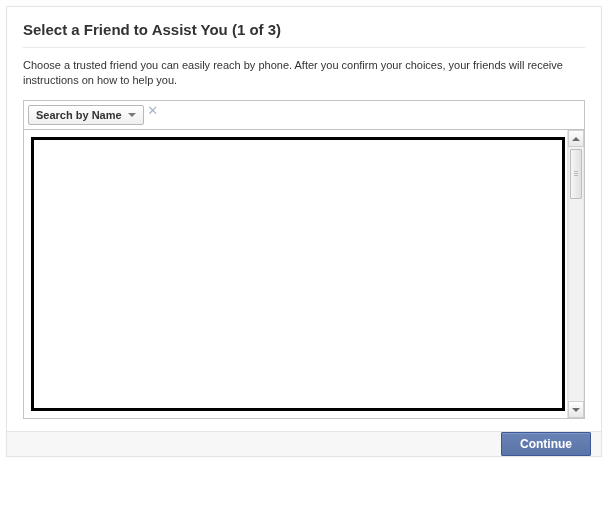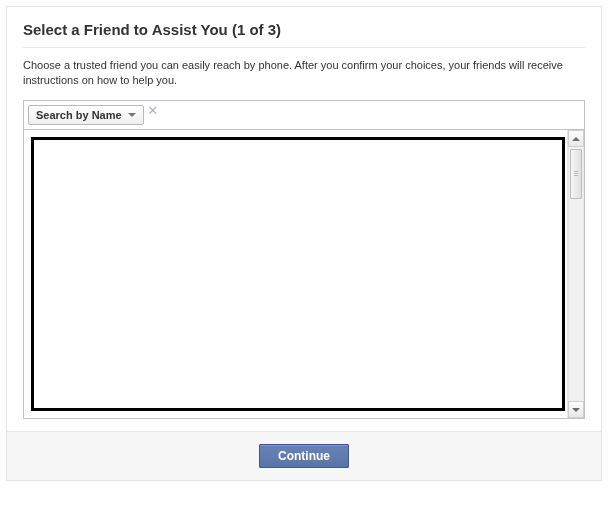--- a/index.html
+++ b/index.html
@@ -159,23 +159,23 @@
       height: 6px;
       margin-top: -3px;
       background:
         linear-gradient(#bcbcbc,#bcbcbc) 0 0/100% 1px no-repeat,
         linear-gradient(#bcbcbc,#bcbcbc) 0 2px/100% 1px no-repeat,
         linear-gradient(#bcbcbc,#bcbcbc) 0 4px/100% 1px no-repeat;
     }
     .dialog-footer {
       border-top: 1px solid #e5e5e5;
       background: #f7f7f7;
-      padding: 12px 10px;
-      display: flex;
-      justify-content: center;
+      padding: 0 10px;
+      display: flex;
+      justify-content: flex-end;
     }
     .continue-btn {
       background: #5b74a8;
       background: linear-gradient(#6a83b7, #5b74a8);
       border: 1px solid #3b5998;
       color: #fff;
       font-family: inherit;
       font-size: 12px;
       font-weight: bold;
       padding: 4px 18px;

